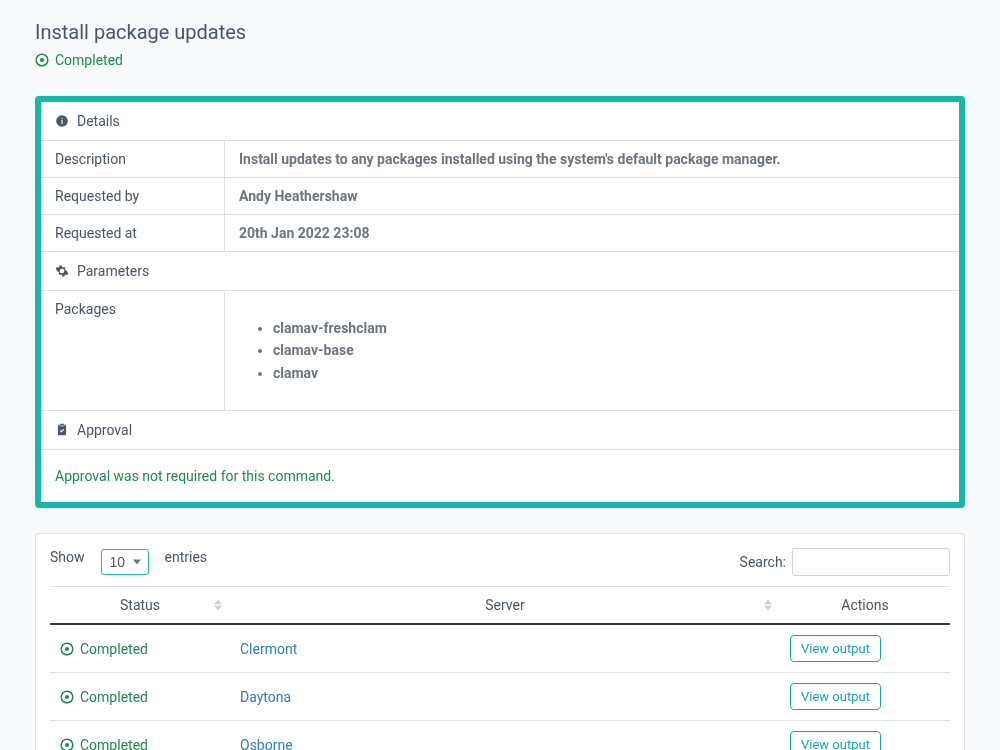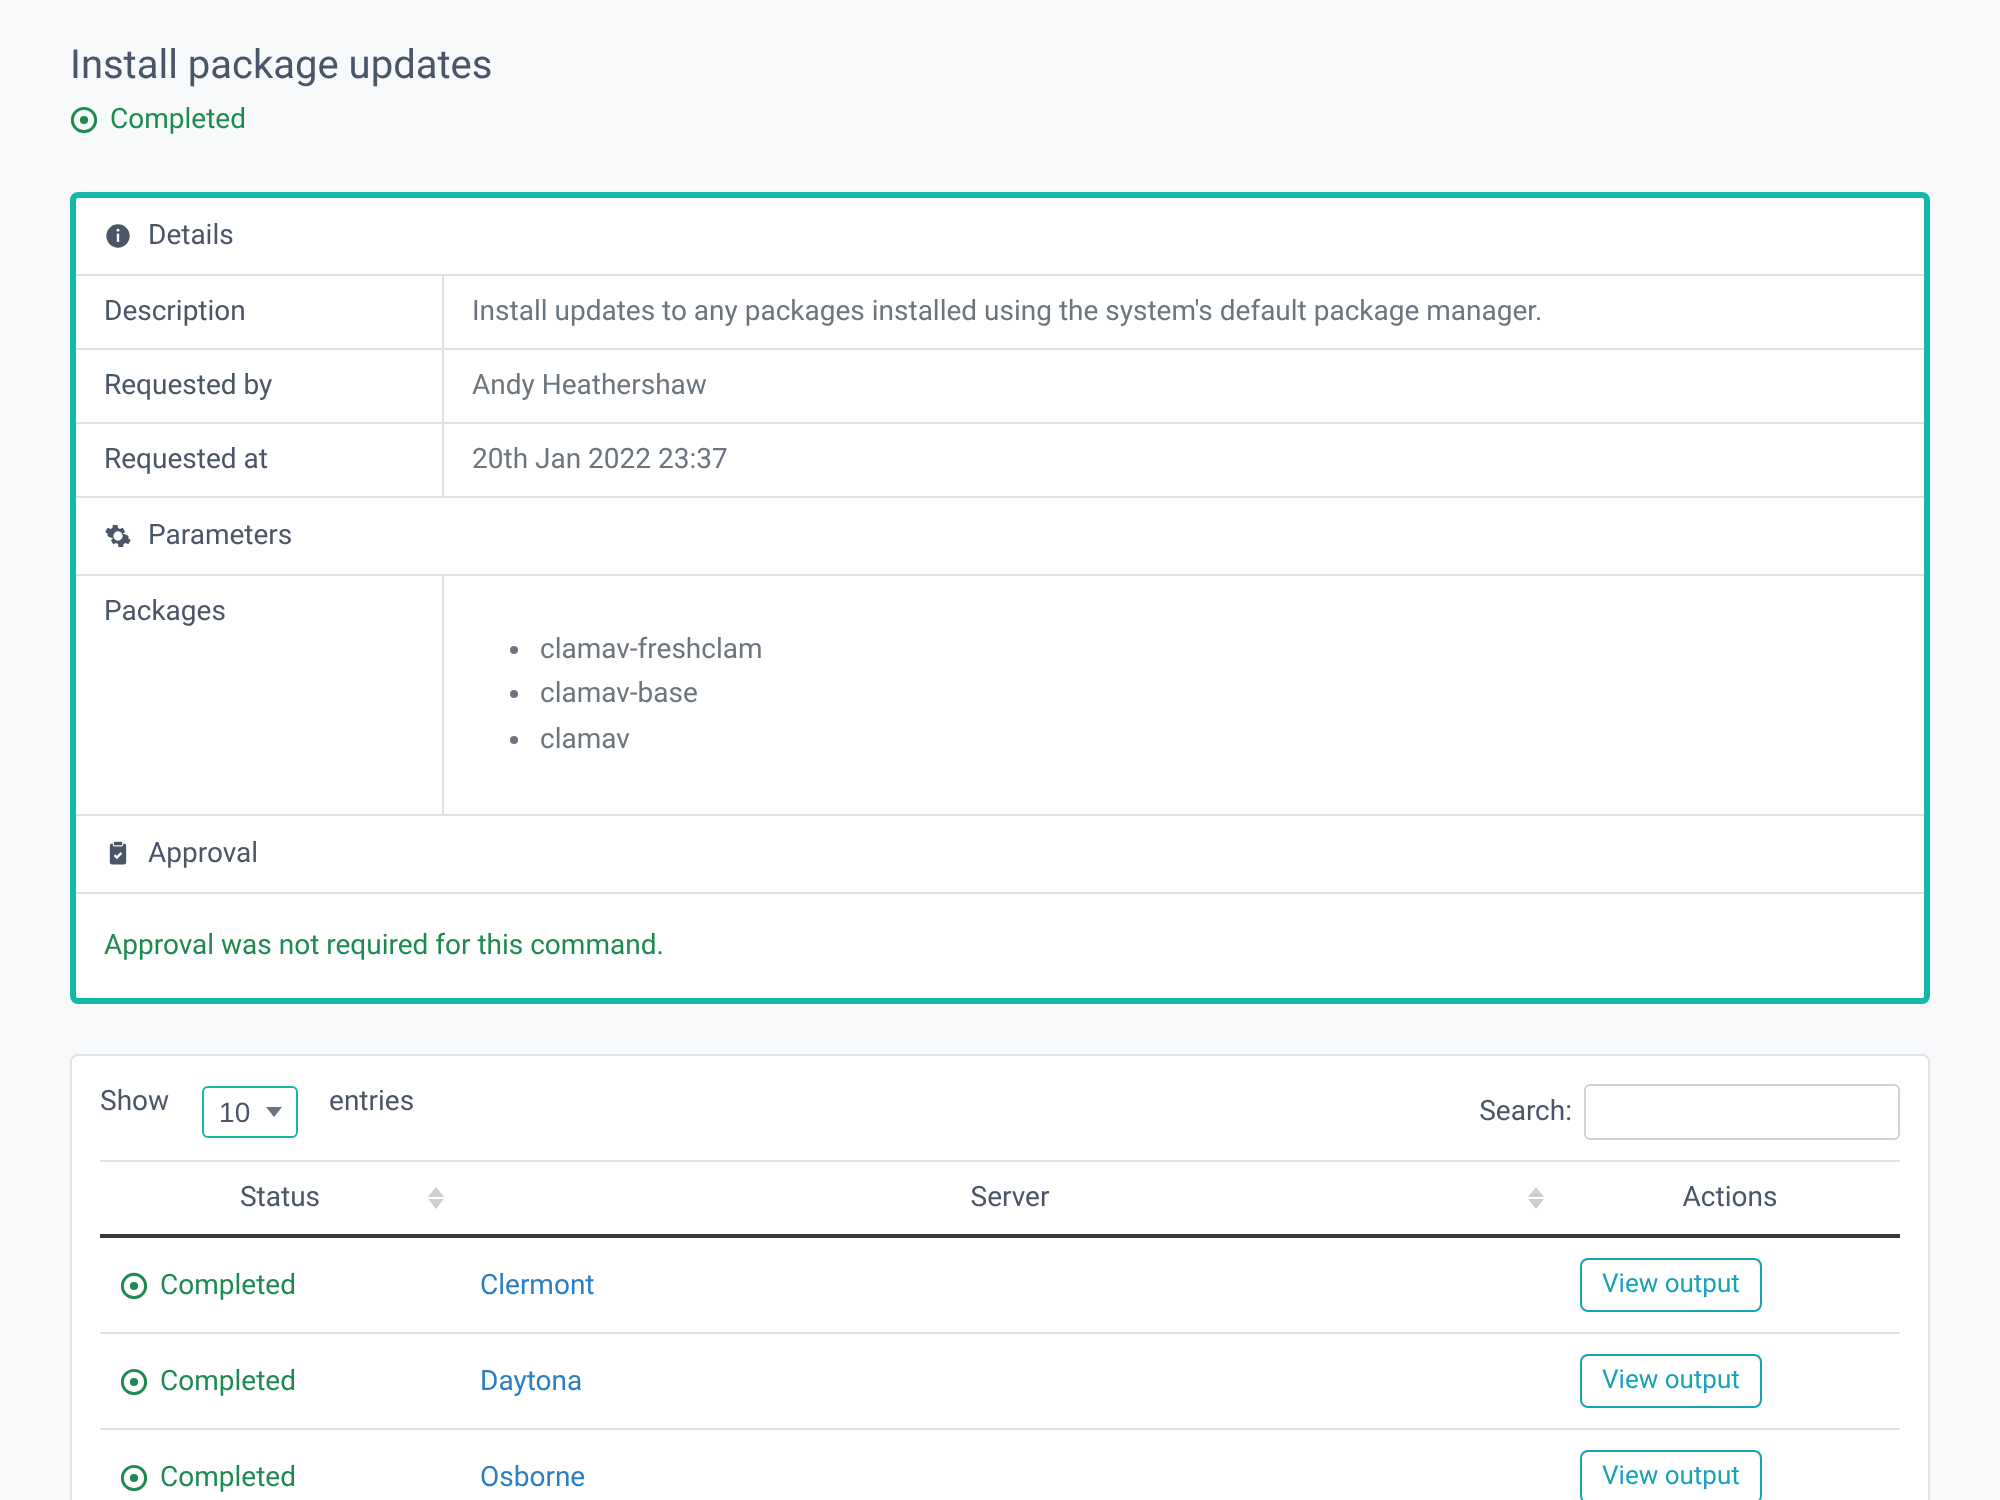--- a/index.html
+++ b/index.html
@@ -19,21 +19,21 @@
   }
   .status-line {
     color: #1d8a4f;
     display: flex;
     align-items: center;
     gap: 6px;
     margin-bottom: 28px;
   }
   .panel {
     background: #fff;
-    border: 3px solid #14b8a6;
+    border: 6px solid #14b8a6;
     border-radius: 4px;
   }
   .panel-header {
     padding: 11px 14px;
     border-bottom: 1px solid #dee2e6;
     display: flex;
     align-items: center;
     gap: 8px;
     color: #4a5568;
     font-size: 14px;
@@ -45,20 +45,21 @@
   .detail-label {
     width: 184px;
     padding: 10px 14px;
     border-right: 1px solid #dee2e6;
     color: #4a5568;
   }
   .detail-value {
     flex: 1;
     padding: 10px 14px;
     color: #6c757d;
+    font-weight: bold;
   }
   .detail-value ul {
     margin: 16px;
     padding-left: 18px;
     color: #6c757d;
   }
   .detail-value li {
     line-height: 1.6;
   }
   .approval-text {
@@ -204,21 +205,21 @@
   <div class="detail-row">
     <div class="detail-label">Description</div>
     <div class="detail-value">Install updates to any packages installed using the system's default package manager.</div>
   </div>
   <div class="detail-row">
     <div class="detail-label">Requested by</div>
     <div class="detail-value">Andy Heathershaw</div>
   </div>
   <div class="detail-row">
     <div class="detail-label">Requested at</div>
-    <div class="detail-value">20th Jan 2022 23:37</div>
+    <div class="detail-value">20th Jan 2022 23:08</div>
   </div>
   <div class="panel-header">
     <svg width="14" height="14" viewBox="0 0 24 24" fill="#4a5568">
         <path d="M12 8a4 4 0 100 8 4 4 0 000-8zm9 4a9 9 0 01-.2 1.9l2.1 1.6-2 3.5-2.5-1a7 7 0 01-1.6.9l-.4 2.6h-4l-.4-2.6a7 7 0 01-1.6-.9l-2.5 1-2-3.5 2.1-1.6A9 9 0 013 12a9 9 0 01.2-1.9L1.1 8.5l2-3.5 2.5 1a7 7 0 011.6-.9L7.6 2.5h4l.4 2.6a7 7 0 011.6.9l2.5-1 2 3.5-2.1 1.6A9 9 0 0121 12z"></path>
       </svg>
     <span>Parameters</span>
   </div>
   <div class="detail-row">
     <div class="detail-label">Packages</div>
     <div class="detail-value">

